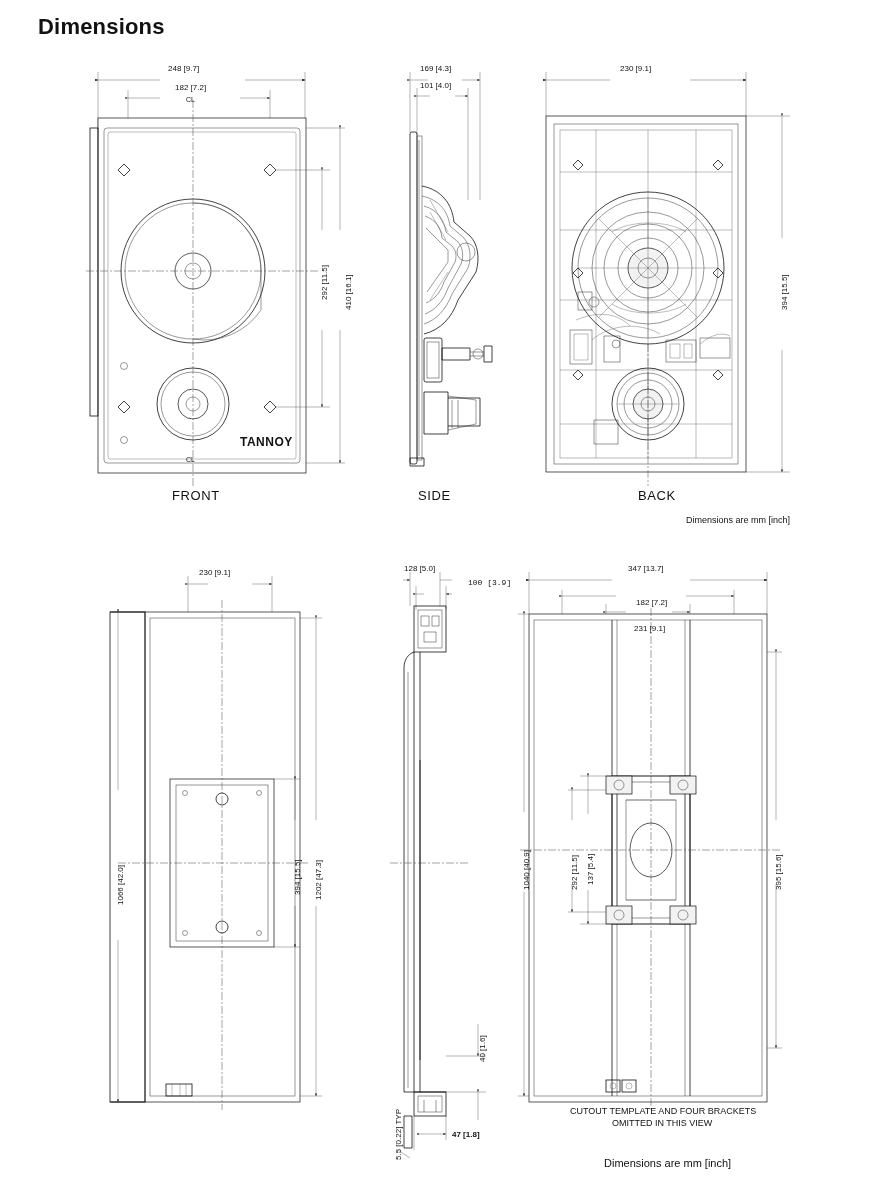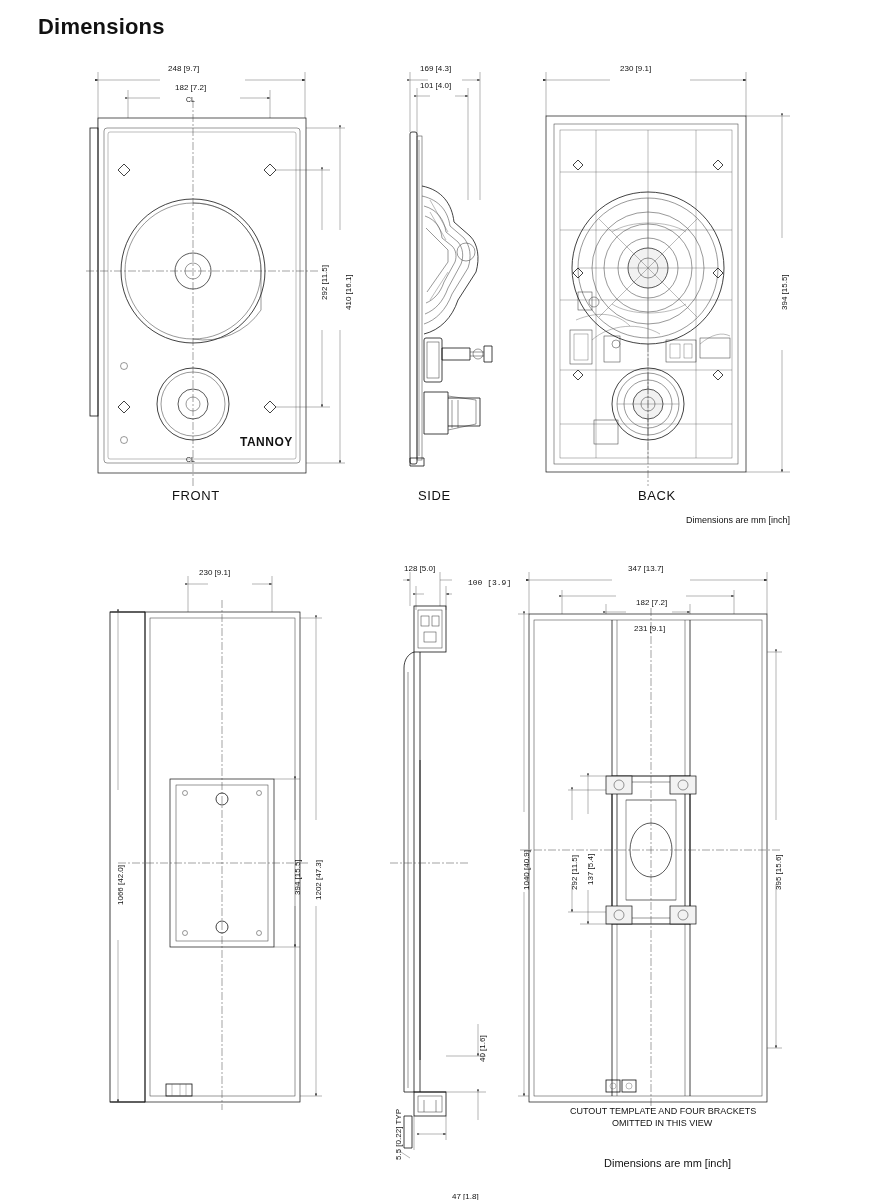--- a/index.html
+++ b/index.html
@@ -391,21 +391,21 @@
 
   <div class="dim" style="left:199px; top:568px;">230 [9.1]</div>
   <div class="dim vert" style="left:116px; top:905px;">1066 [42.0]</div>
   <div class="dim vert" style="left:293px; top:895px;">394 [15.5]</div>
   <div class="dim vert" style="left:314px; top:900px;">1202 [47.3]</div>
 
   <div class="dim" style="left:404px; top:564px;">128 [5.0]</div>
   <div class="dim" style="left:468px; top:578px;font-family:Liberation Mono, monospace;">100 [3.9]</div>
   <div class="dim vert" style="left:478px; top:1062px;">40 [1.6]</div>
   <div class="dim vert" style="left:394px; top:1160px;">5.5 [0.22] TYP</div>
-  <div class="dim" style="left:452px; top:1192px;">47 [1.8]</div>
+  <div class="dim" style="left:452px; top:1130px;font-weight:bold;">47 [1.8]</div>
 
   <div class="dim" style="left:628px; top:564px;">347 [13.7]</div>
   <div class="dim" style="left:634px; top:580px;margin-top:44px;">231 [9.1]</div>
   <div class="dim" style="left:636px; top:598px;">182 [7.2]</div>
   <div class="dim vert" style="left:522px; top:890px;">1040 [40.9]</div>
   <div class="dim vert" style="left:570px; top:890px;">292 [11.5]</div>
   <div class="dim vert" style="left:586px; top:885px;">137 [5.4]</div>
   <div class="dim vert" style="left:774px; top:890px;">395 [15.6]</div>
 
   <div class="note" style="left:570px; top:1106px;">CUTOUT TEMPLATE AND FOUR BRACKETS</div>

